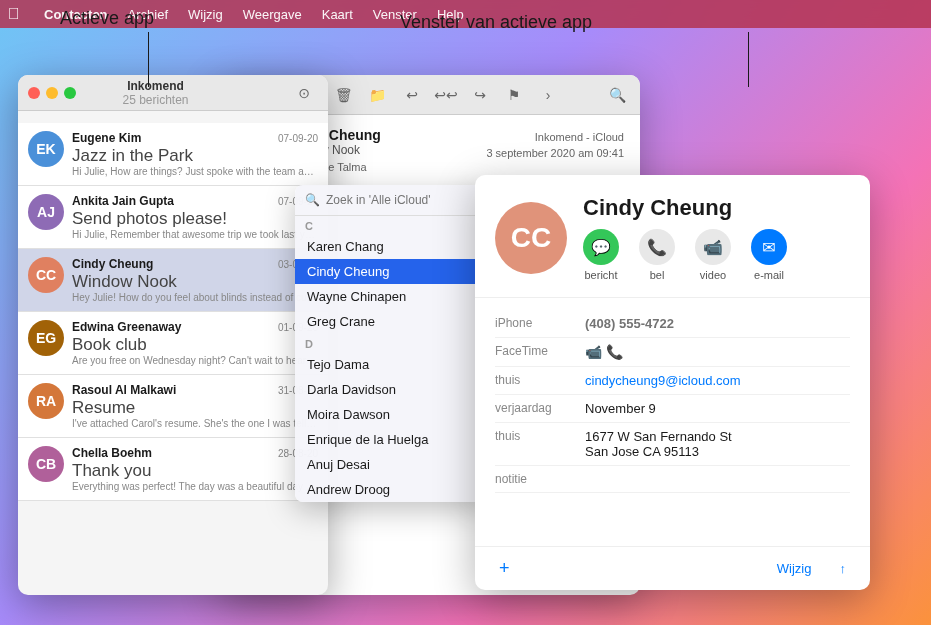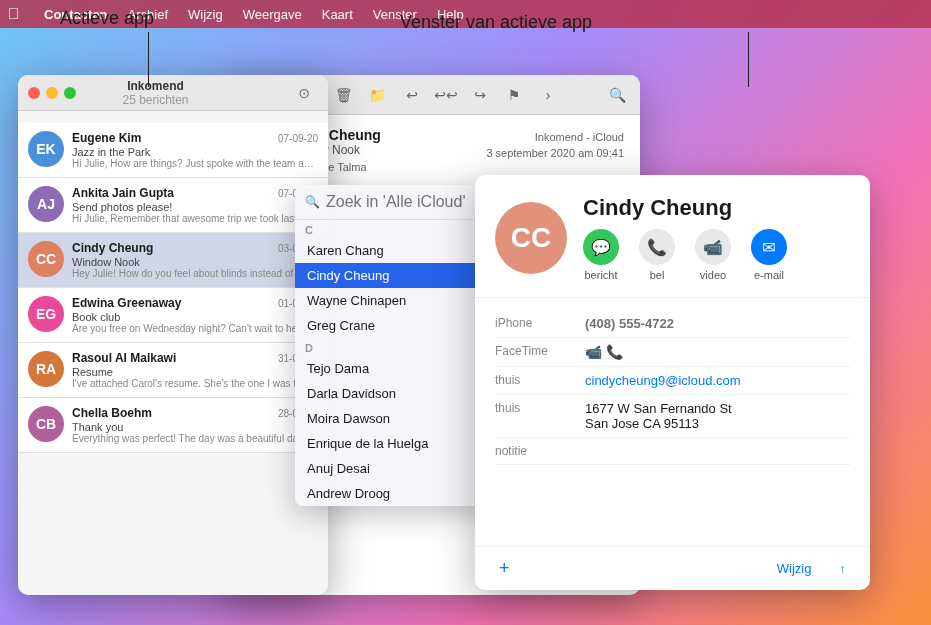--- a/index.html
+++ b/index.html
@@ -115,21 +115,21 @@
       font-weight: 600;
       color: white;
     }
     .mail-content { flex: 1; min-width: 0; }
     .mail-sender {
       font-size: 12px;
       font-weight: 600;
       color: #1a1a1a;
     }
     .mail-subject {
-      font-size: 11px;
+      font-size: 17px;
       color: #444;
     }
     .mail-preview {
       font-size: 10px;
       color: #888;
       white-space: nowrap;
       overflow: hidden;
       text-overflow: ellipsis;
     }
     .mail-date {
@@ -218,21 +218,21 @@
     .contacts-search {
       padding: 8px 10px;
       border-bottom: 1px solid #ddd;
       display: flex;
       align-items: center;
       gap: 6px;
     }
     .contacts-search input {
       border: none;
       background: transparent;
-      font-size: 16px;
+      font-size: 12px;
       width: 100%;
       outline: none;
       color: #333;
     }
     .contacts-search-icon {
       color: #aaa;
       font-size: 12px;
     }
     .contact-section-header {
       font-size: 11px;
@@ -458,21 +458,21 @@
     <div class="mail-content">
       <div class="mail-header-row">
         <span class="mail-sender">Cindy Cheung</span>
         <span class="mail-date">03-09-20</span>
       </div>
       <div class="mail-subject">Window Nook</div>
       <div class="mail-preview">Hey Julie! How do you feel about blinds instead of curtains? Maybe a...</div>
     </div>
   </div>
       <div class="mail-item">
-    <div class="avatar" style="background:#ec4899">EG</div>
+    <div class="avatar" style="background:#a16207">EG</div>
     <div class="mail-content">
       <div class="mail-header-row">
         <span class="mail-sender">Edwina Greenaway</span>
         <span class="mail-date">01-09-20</span>
       </div>
       <div class="mail-subject">Book club</div>
       <div class="mail-preview">Are you free on Wednesday night? Can't wait to hear your thoughts on t...</div>
     </div>
   </div>
       <div class="mail-item">
@@ -555,20 +555,24 @@
   </div>
       <div class="contact-detail-row">
     <span class="contact-detail-label">FaceTime</span>
     <span class="contact-detail-value"><span style="color:#34c759;font-size:14px;">📹</span> <span style="color:#888;font-size:14px;">📞</span></span>
   </div>
       <div class="contact-detail-row">
     <span class="contact-detail-label">thuis</span>
     <span class="contact-detail-value link">cindycheung9@icloud.com</span>
   </div>
       <div class="contact-detail-row">
+    <span class="contact-detail-label">verjaardag</span>
+    <span class="contact-detail-value">November 9</span>
+  </div>
+      <div class="contact-detail-row">
     <span class="contact-detail-label">thuis</span>
     <span class="contact-detail-value">1677 W San Fernando St<br>San Jose CA 95113</span>
   </div>
       <div class="contact-detail-row">
     <span class="contact-detail-label">notitie</span>
     <span class="contact-detail-value"></span>
   </div>
     </div>
   <div class="contact-card-footer">
     <span class="footer-btn plus">+</span>

